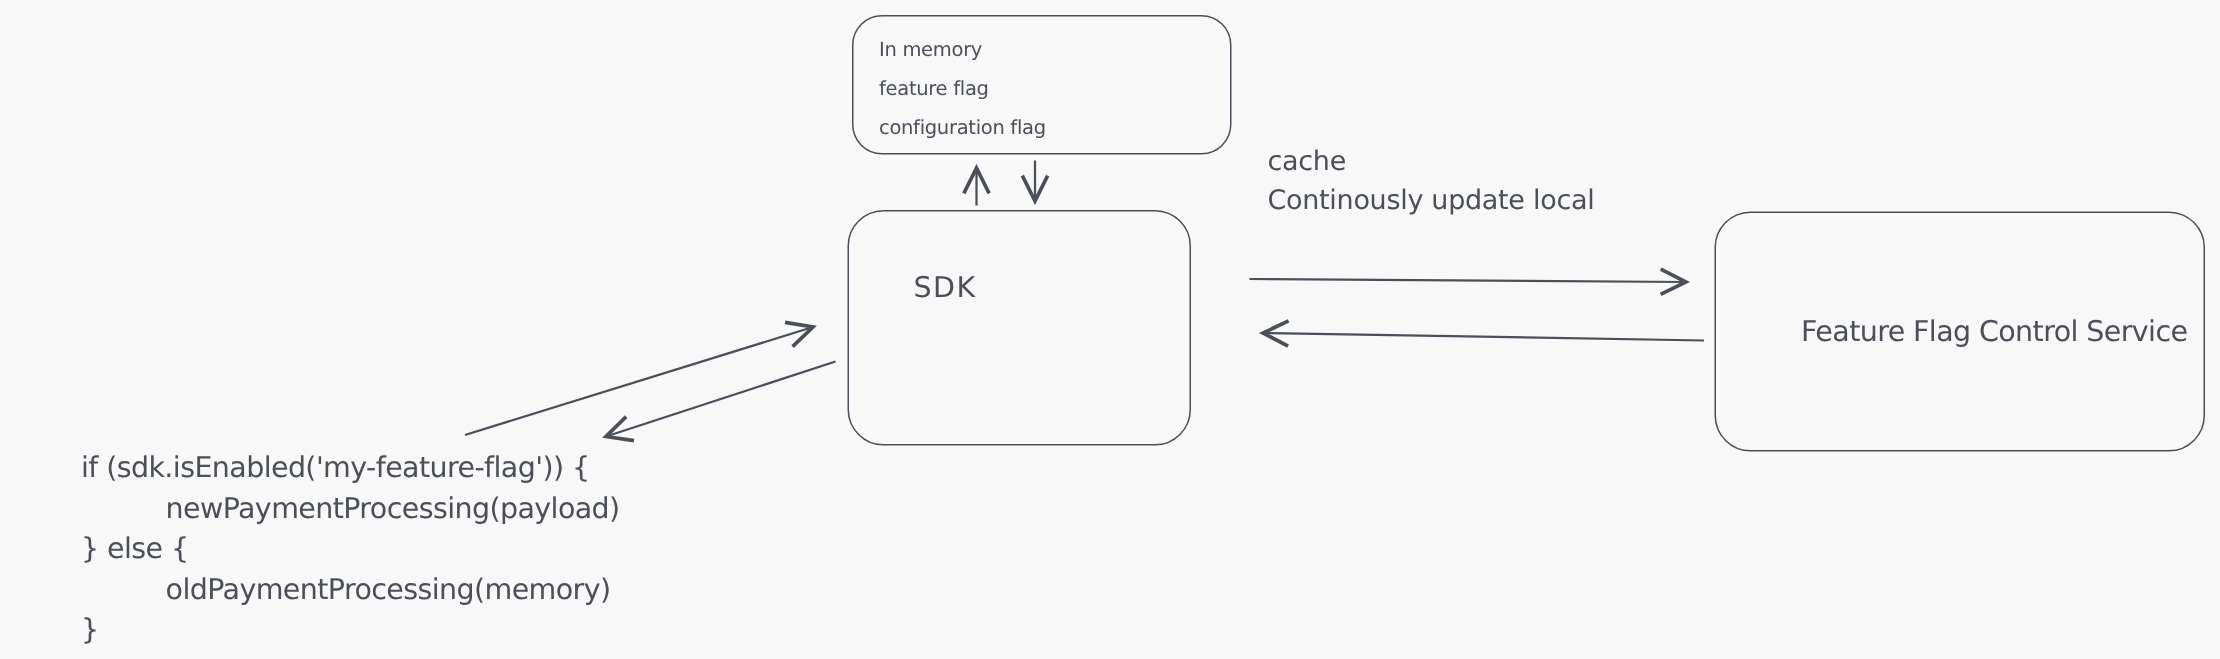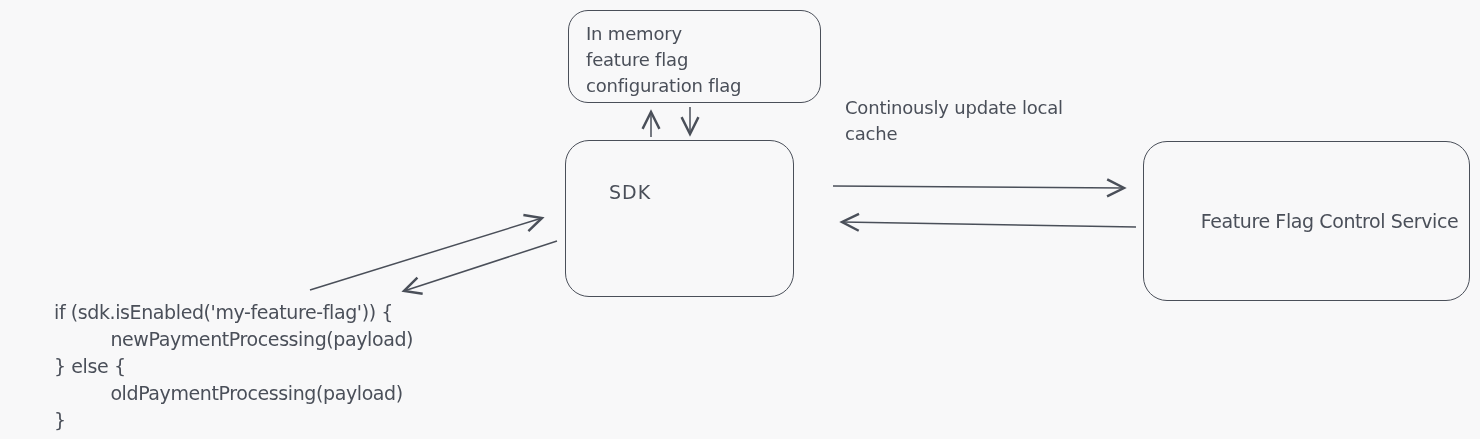--- a/index.html
+++ b/index.html
@@ -33,21 +33,21 @@
   }
   .box{
     position:absolute;
     border:1.6px solid var(--stroke);
     border-radius:24px;
     background:transparent;
   }
   .box-cache{
     left:568px;top:10px;width:253px;height:93px;border-radius:20px;
     padding:10px 12px 0 17px;
-    font-size:18px;line-height:26px;
+    font-size:13px;line-height:26px;
     letter-spacing:-0.2px;
   }
   .box-sdk{
     left:565px;top:140px;width:229px;height:157px;
   }
   .sdk-label{
     position:absolute;left:43px;top:40px;
     font-size:19px;letter-spacing:1px;
   }
   .box-service{
@@ -94,25 +94,25 @@
 
   <div class="box box-sdk">
     <div class="sdk-label">SDK</div>
   </div>
 
   <div class="box box-service">
     <div class="service-label">Feature Flag Control Service</div>
   </div>
 
   <div class="note">
+    <div>cache</div>
     <div>Continously update local</div>
-    <div>cache</div>
   </div>
 
   <div class="code">
     <div>if (sdk.isEnabled('my-feature-flag')) {</div>
     <div>          newPaymentProcessing(payload)</div>
     <div>} else {</div>
-    <div>          oldPaymentProcessing(payload)</div>
+    <div>          oldPaymentProcessing(memory)</div>
     <div>}</div>
   </div>
 
 </div>
 
 </body></html>

